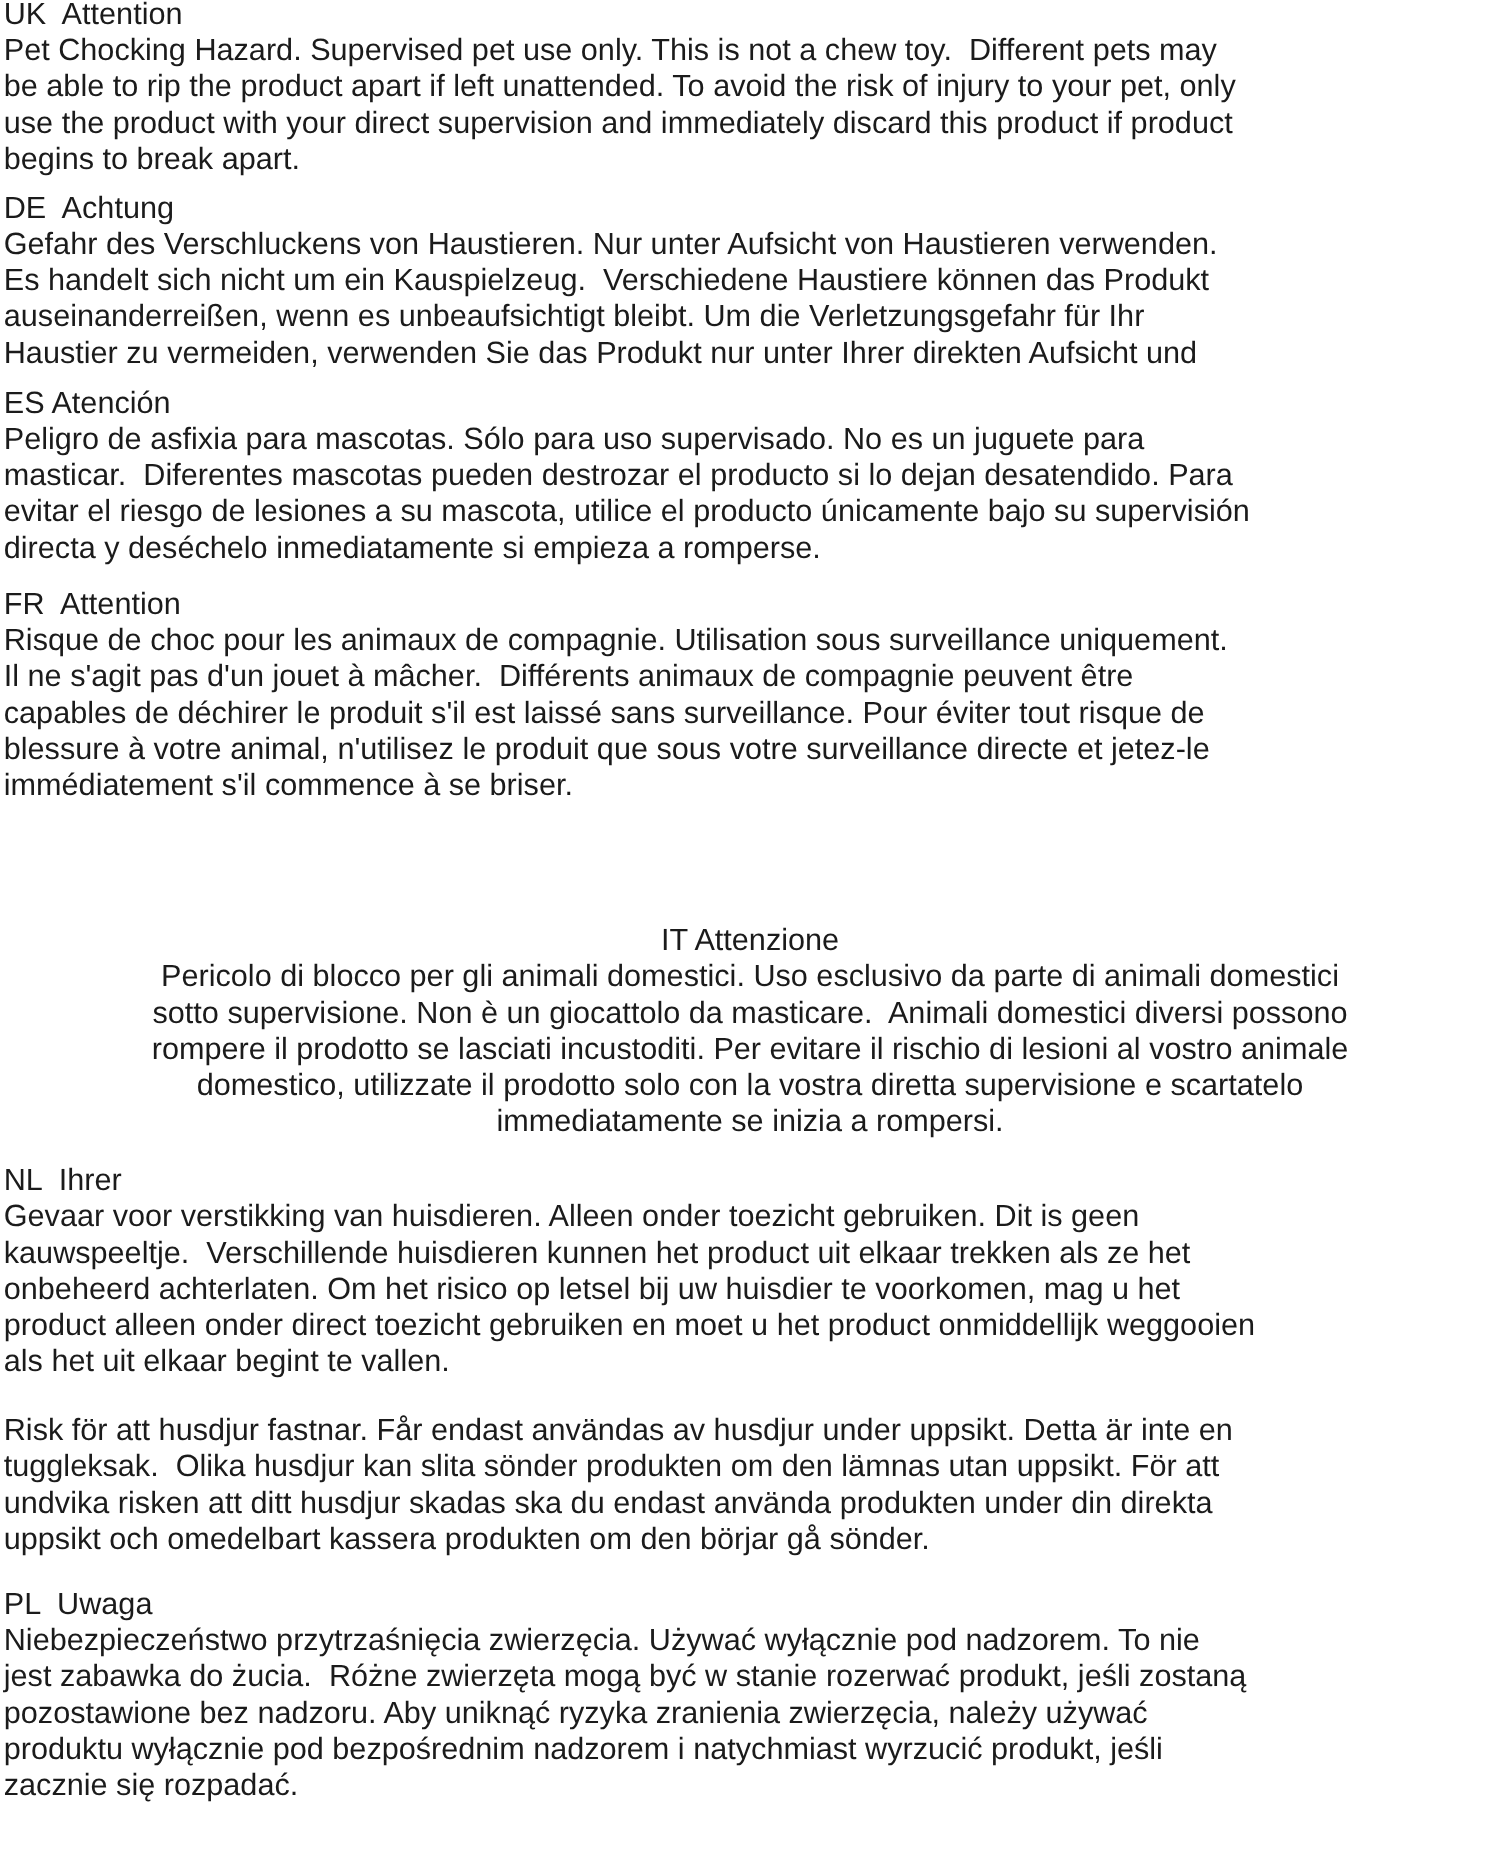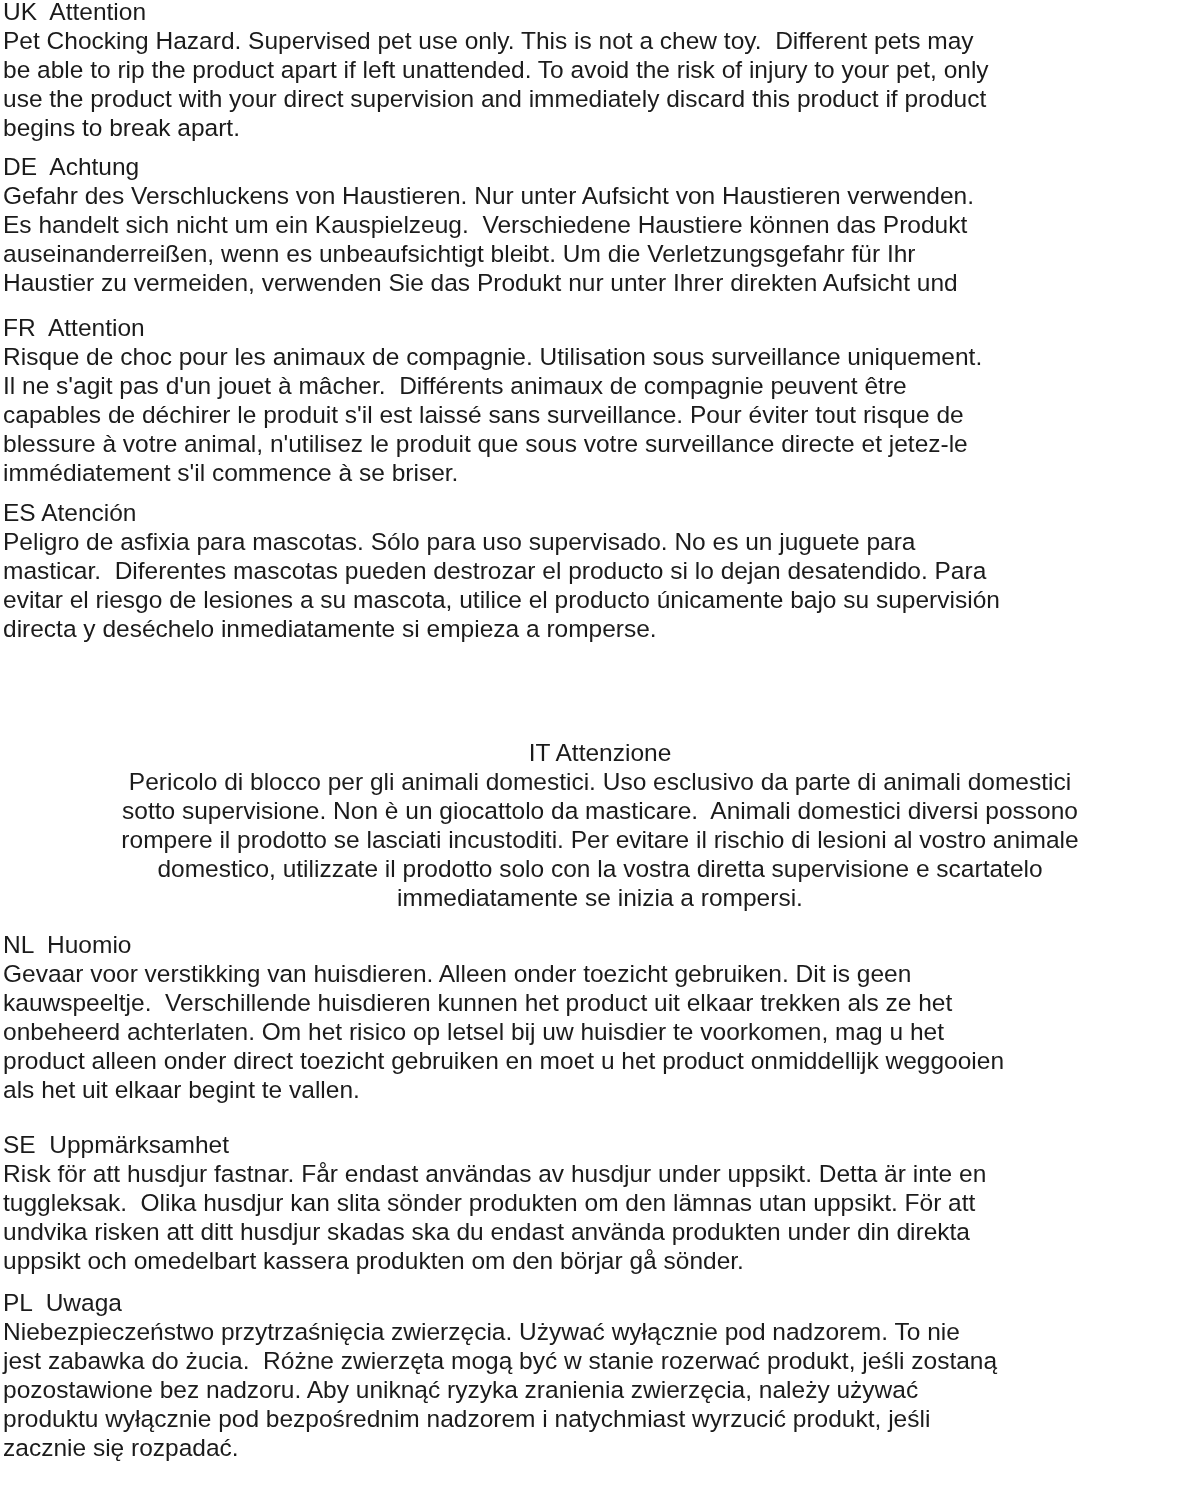--- a/index.html
+++ b/index.html
@@ -29,21 +29,21 @@
     margin: 0;
   }
   
   .sec-uk { margin-top: 0; }
   .sec-de { margin-top: 10px; }
   .sec-fr { margin-top: 16px; }
   .sec-es { margin-top: 11px; }
   .sec-it { margin-top: 95px; text-align: center; }  
   .sec-nl { margin-top: 18px; }
   .sec-se { margin-top: 26px; }
-  .sec-pl { margin-top: 13px; }
+  .sec-pl { margin-top: 23px; }
 </style>
 </head>
 <body>
 
 <div class="page">
 
   <div class="section sec-uk">
     <div class="heading">UK  Attention</div>
     <div class="body-text">Pet Chocking Hazard. Supervised pet use only. This is not a chew toy.  Different pets may
 be able to rip the product apart if left unattended. To avoid the risk of injury to your pet, only
@@ -52,57 +52,56 @@
   </div>
 
   <div class="section sec-de">
     <div class="heading">DE  Achtung</div>
     <div class="body-text">Gefahr des Verschluckens von Haustieren. Nur unter Aufsicht von Haustieren verwenden.
 Es handelt sich nicht um ein Kauspielzeug.  Verschiedene Haustiere können das Produkt
 auseinanderreißen, wenn es unbeaufsichtigt bleibt. Um die Verletzungsgefahr für Ihr
 Haustier zu vermeiden, verwenden Sie das Produkt nur unter Ihrer direkten Aufsicht und</div>
   </div>
 
+  <div class="section sec-es">
+    <div class="heading">ES Atención</div>
+    <div class="body-text">Peligro de asfixia para mascotas. Sólo para uso supervisado. No es un juguete para
+masticar.  Diferentes mascotas pueden destrozar el producto si lo dejan desatendido. Para
+evitar el riesgo de lesiones a su mascota, utilice el producto únicamente bajo su supervisión
+directa y deséchelo inmediatamente si empieza a romperse.</div>
+  </div>
+
   <div class="section sec-fr">
     <div class="heading">FR  Attention</div>
     <div class="body-text">Risque de choc pour les animaux de compagnie. Utilisation sous surveillance uniquement.
 Il ne s'agit pas d'un jouet à mâcher.  Différents animaux de compagnie peuvent être
 capables de déchirer le produit s'il est laissé sans surveillance. Pour éviter tout risque de
 blessure à votre animal, n'utilisez le produit que sous votre surveillance directe et jetez-le
 immédiatement s'il commence à se briser.</div>
-  </div>
-
-  <div class="section sec-es">
-    <div class="heading">ES Atención</div>
-    <div class="body-text">Peligro de asfixia para mascotas. Sólo para uso supervisado. No es un juguete para
-masticar.  Diferentes mascotas pueden destrozar el producto si lo dejan desatendido. Para
-evitar el riesgo de lesiones a su mascota, utilice el producto únicamente bajo su supervisión
-directa y deséchelo inmediatamente si empieza a romperse.</div>
   </div>
 
   <div class="section sec-it">
     <div class="heading">IT Attenzione</div>
     <div class="body-text">Pericolo di blocco per gli animali domestici. Uso esclusivo da parte di animali domestici
 sotto supervisione. Non è un giocattolo da masticare.  Animali domestici diversi possono
 rompere il prodotto se lasciati incustoditi. Per evitare il rischio di lesioni al vostro animale
 domestico, utilizzate il prodotto solo con la vostra diretta supervisione e scartatelo
 immediatamente se inizia a rompersi.</div>
   </div>
 
   <div class="section sec-nl">
-    <div class="heading">NL  Huomio</div>
+    <div class="heading">NL  Ihrer</div>
     <div class="body-text">Gevaar voor verstikking van huisdieren. Alleen onder toezicht gebruiken. Dit is geen
 kauwspeeltje.  Verschillende huisdieren kunnen het product uit elkaar trekken als ze het
 onbeheerd achterlaten. Om het risico op letsel bij uw huisdier te voorkomen, mag u het
 product alleen onder direct toezicht gebruiken en moet u het product onmiddellijk weggooien
 als het uit elkaar begint te vallen.</div>
   </div>
 
   <div class="section sec-se">
-    <div class="heading">SE  Uppmärksamhet</div>
     <div class="body-text">Risk för att husdjur fastnar. Får endast användas av husdjur under uppsikt. Detta är inte en
 tuggleksak.  Olika husdjur kan slita sönder produkten om den lämnas utan uppsikt. För att
 undvika risken att ditt husdjur skadas ska du endast använda produkten under din direkta
 uppsikt och omedelbart kassera produkten om den börjar gå sönder.</div>
   </div>
 
   <div class="section sec-pl">
     <div class="heading">PL  Uwaga</div>
     <div class="body-text">Niebezpieczeństwo przytrzaśnięcia zwierzęcia. Używać wyłącznie pod nadzorem. To nie
 jest zabawka do żucia.  Różne zwierzęta mogą być w stanie rozerwać produkt, jeśli zostaną

